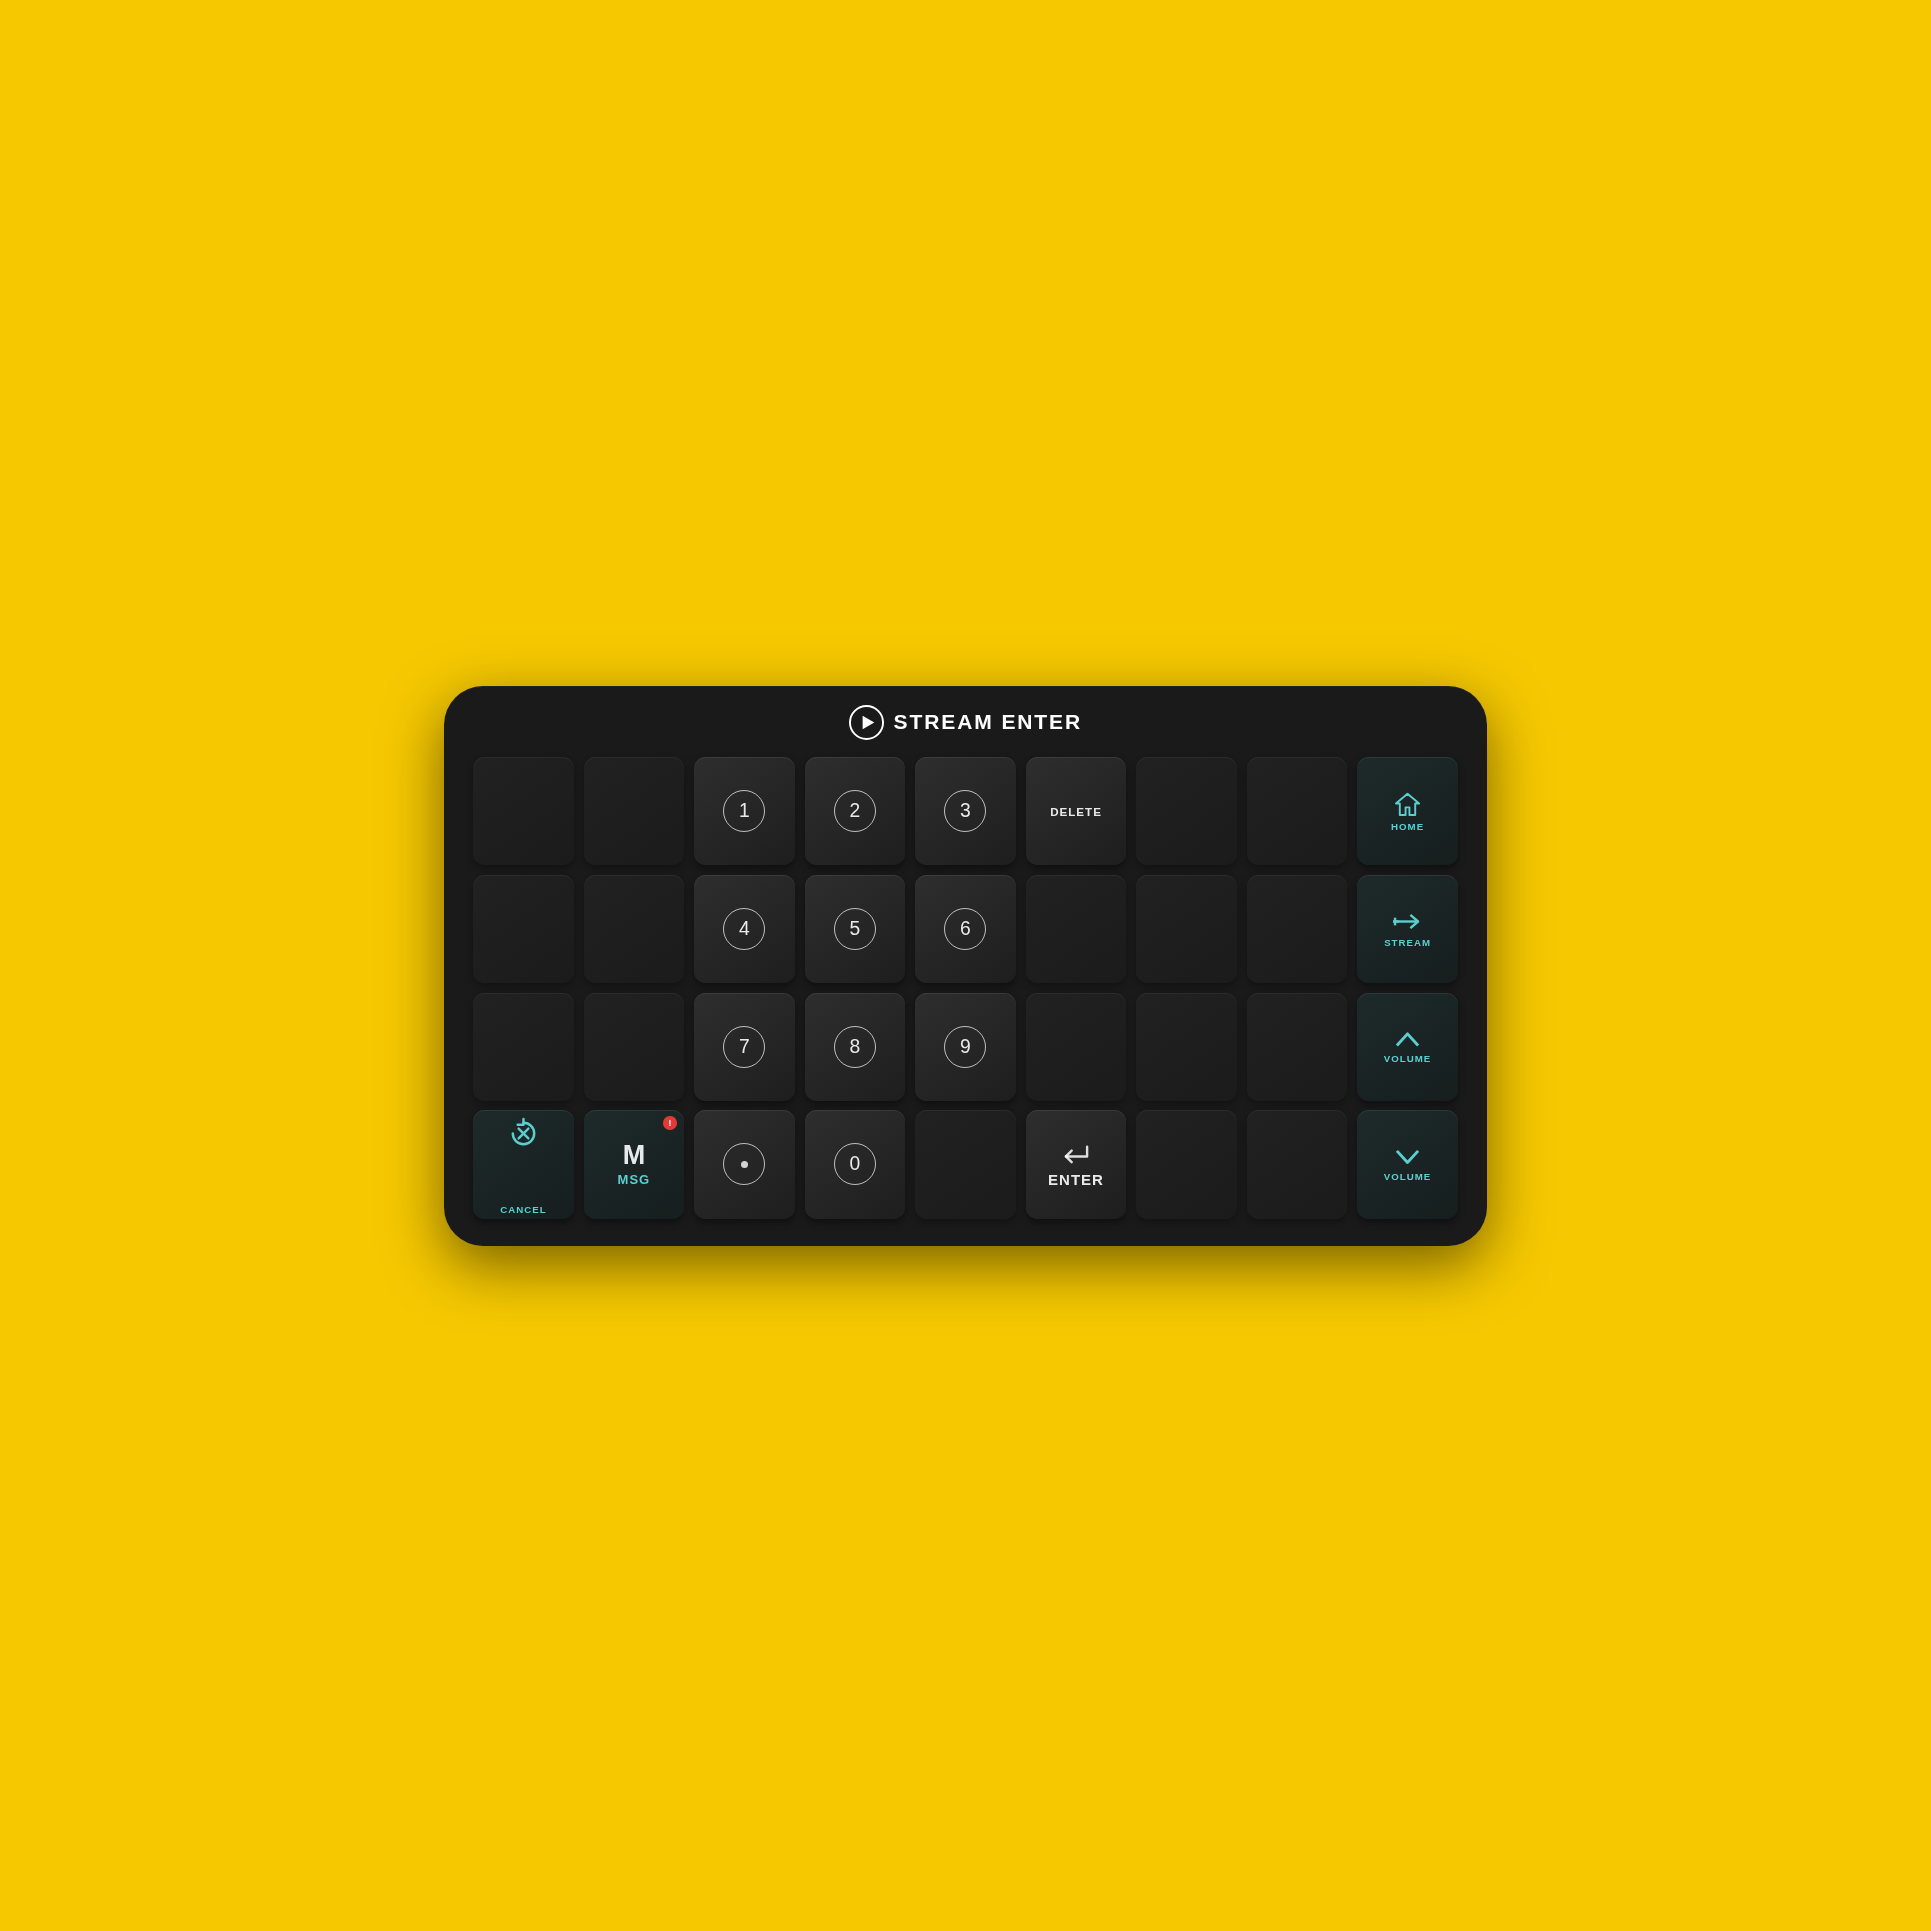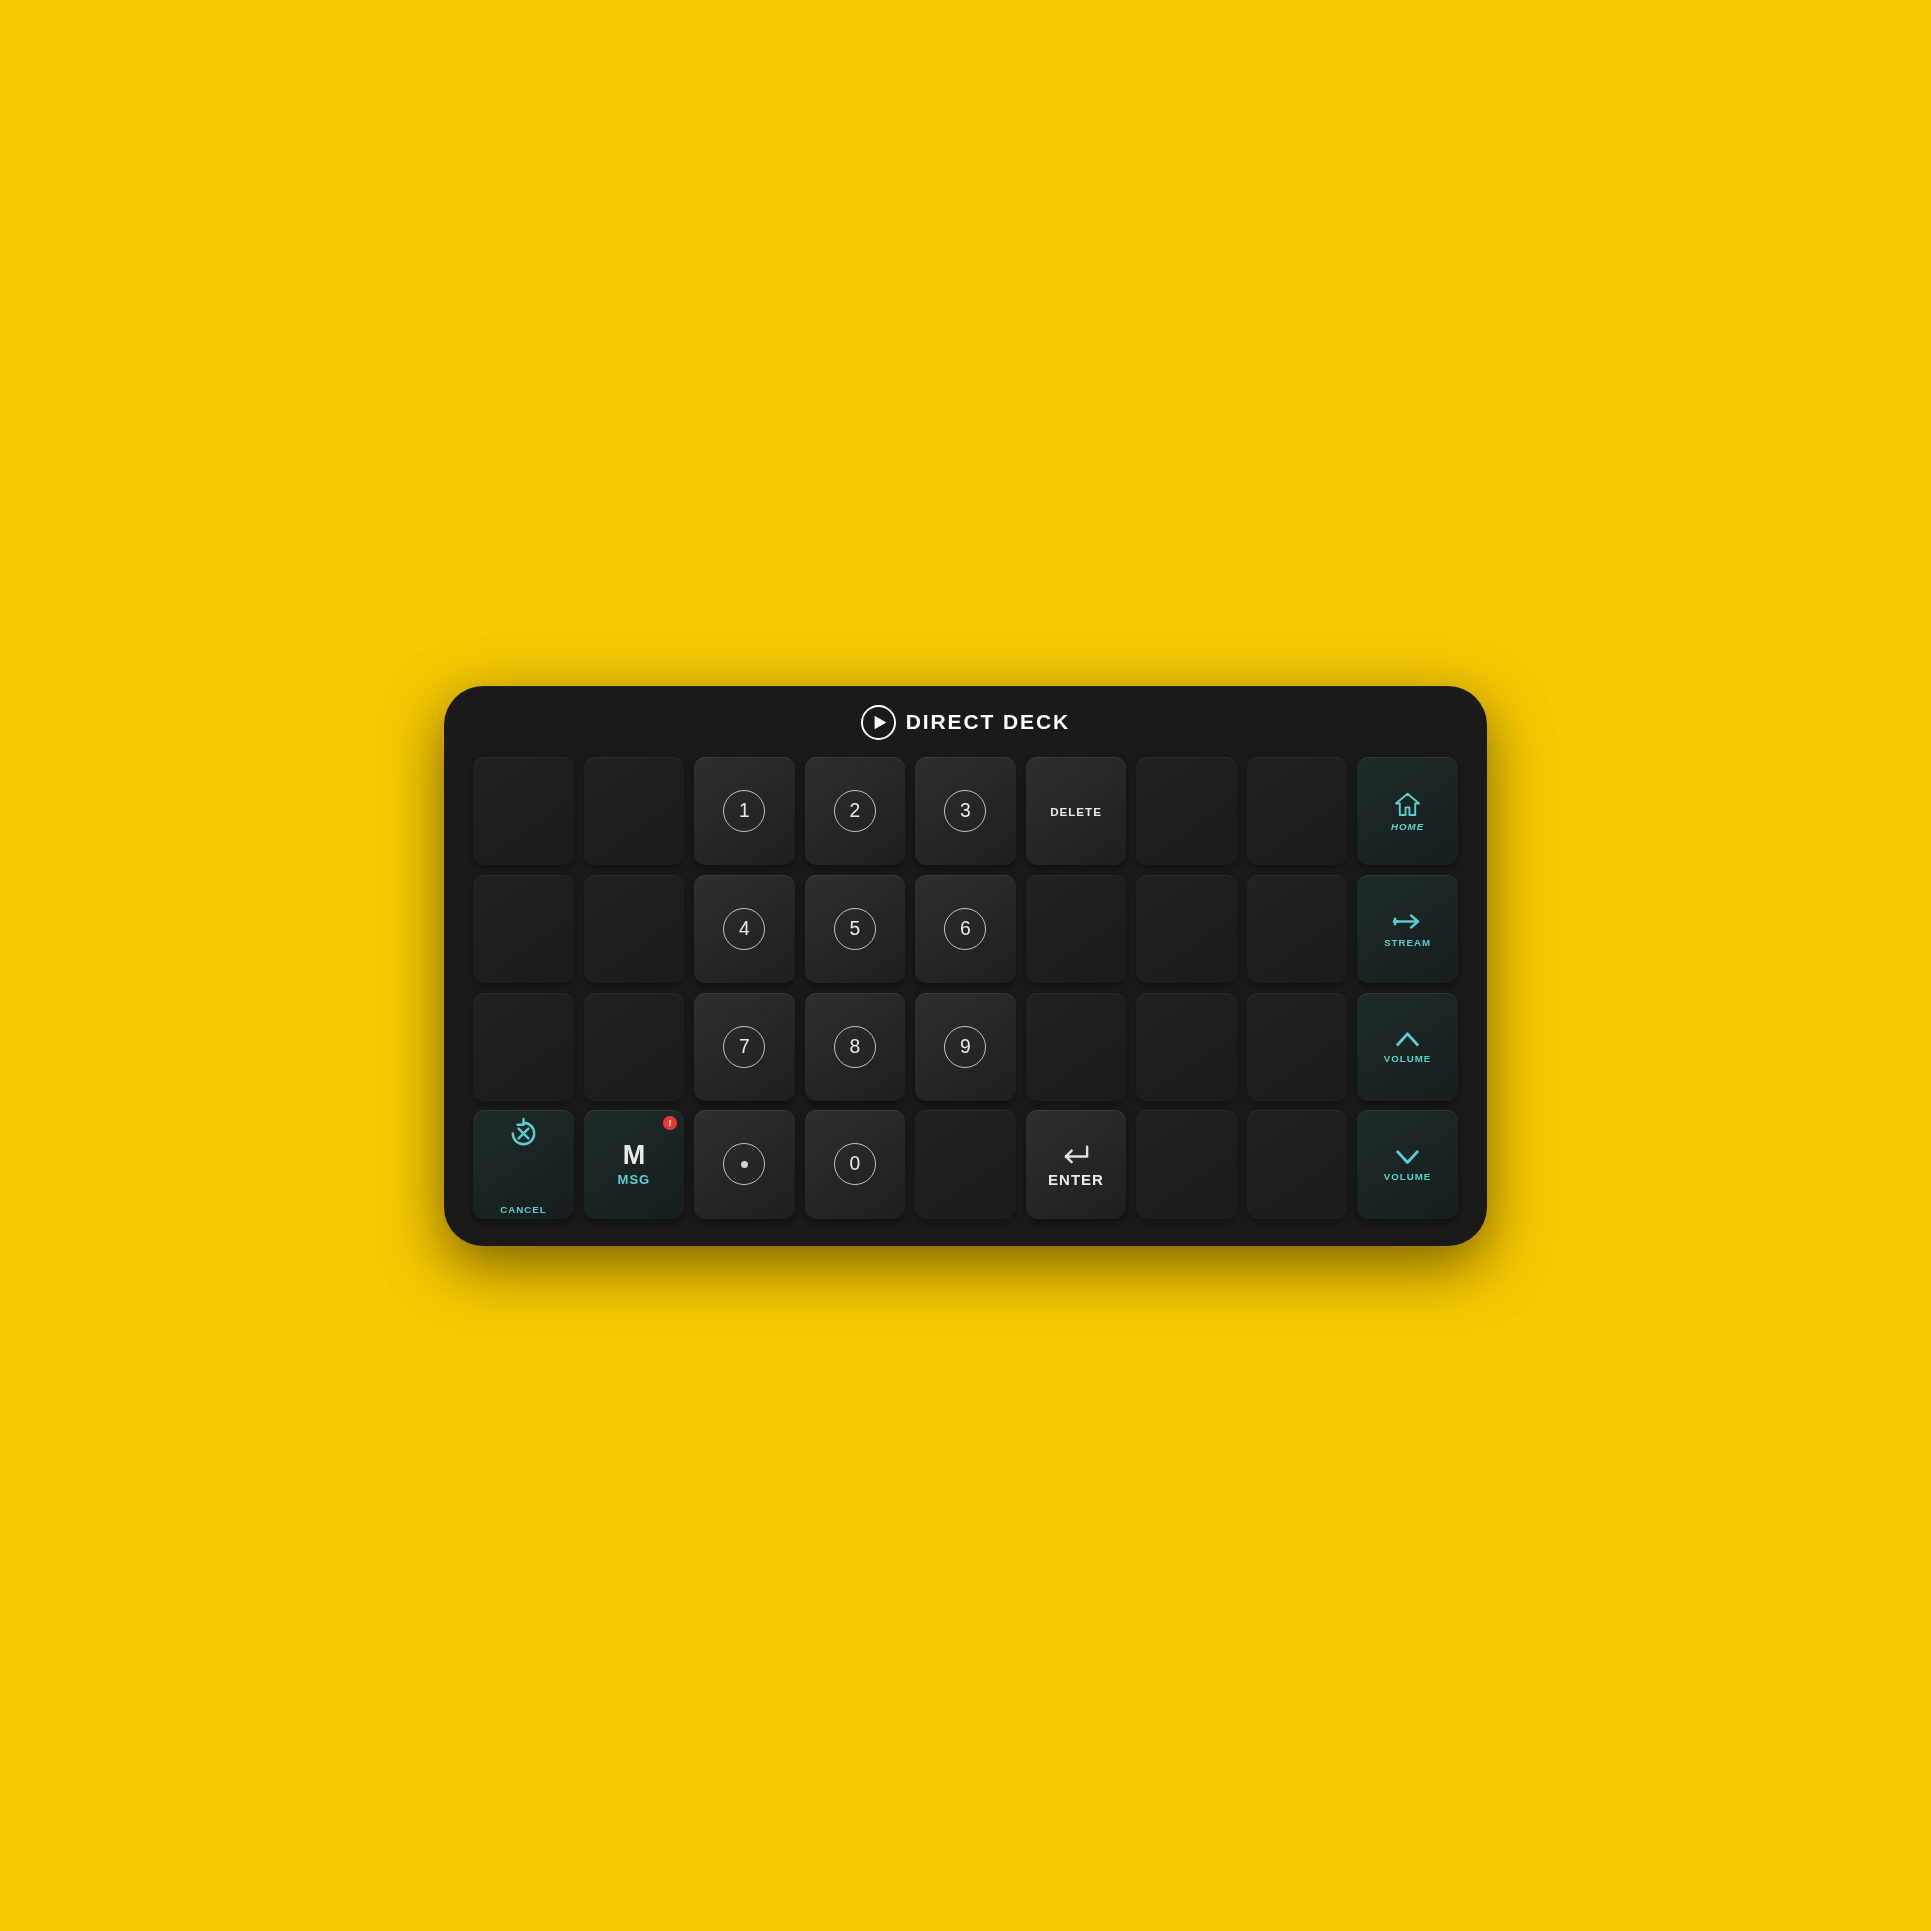--- a/index.html
+++ b/index.html
@@ -176,21 +176,21 @@
   </style>
 </head>
 <body>
 
 <div class="device">
   <div class="brand-bar">
     <svg class="brand-logo" viewBox="0 0 36 36" fill="none">
       <circle cx="18" cy="18" r="17" stroke="white" stroke-width="2"></circle>
       <polygon points="14,11 26,18 14,25" fill="white"></polygon>
     </svg>
-    <span class="brand-name">DIRECT DECK</span>
+    <span class="brand-name">STREAM ENTER</span>
   </div>
 
   <div class="grid">
 
     <div class="key empty"></div>
     <div class="key empty"></div>
     <div class="key">
       <div class="circle-label">1</div>
     </div>
     <div class="key">
@@ -201,21 +201,21 @@
     </div>
     <div class="key delete-key">
       <span class="key-label-only">DELETE</span>
     </div>
     <div class="key empty"></div>
     <div class="key empty"></div>
     <div class="key teal-icon">
       <svg width="29" height="27" viewBox="0 0 30 28" fill="none">
         <path d="M15 4L3 14H7V26H13V18H17V26H23V14H27L15 4Z" stroke="#5bcfcf" stroke-width="2" fill="none" stroke-linejoin="round"></path>
       </svg>
-      <span class="key-label" style="color:#5bcfcf;font-size:9.7px;font-style:italic;">HOME</span>
+      <span class="key-label" style="color:#5bcfcf;font-size:9.7px;">HOME</span>
     </div>
 
     <div class="key empty"></div>
     <div class="key empty"></div>
     <div class="key">
       <div class="circle-label">4</div>
     </div>
     <div class="key">
       <div class="circle-label">5</div>
     </div>

